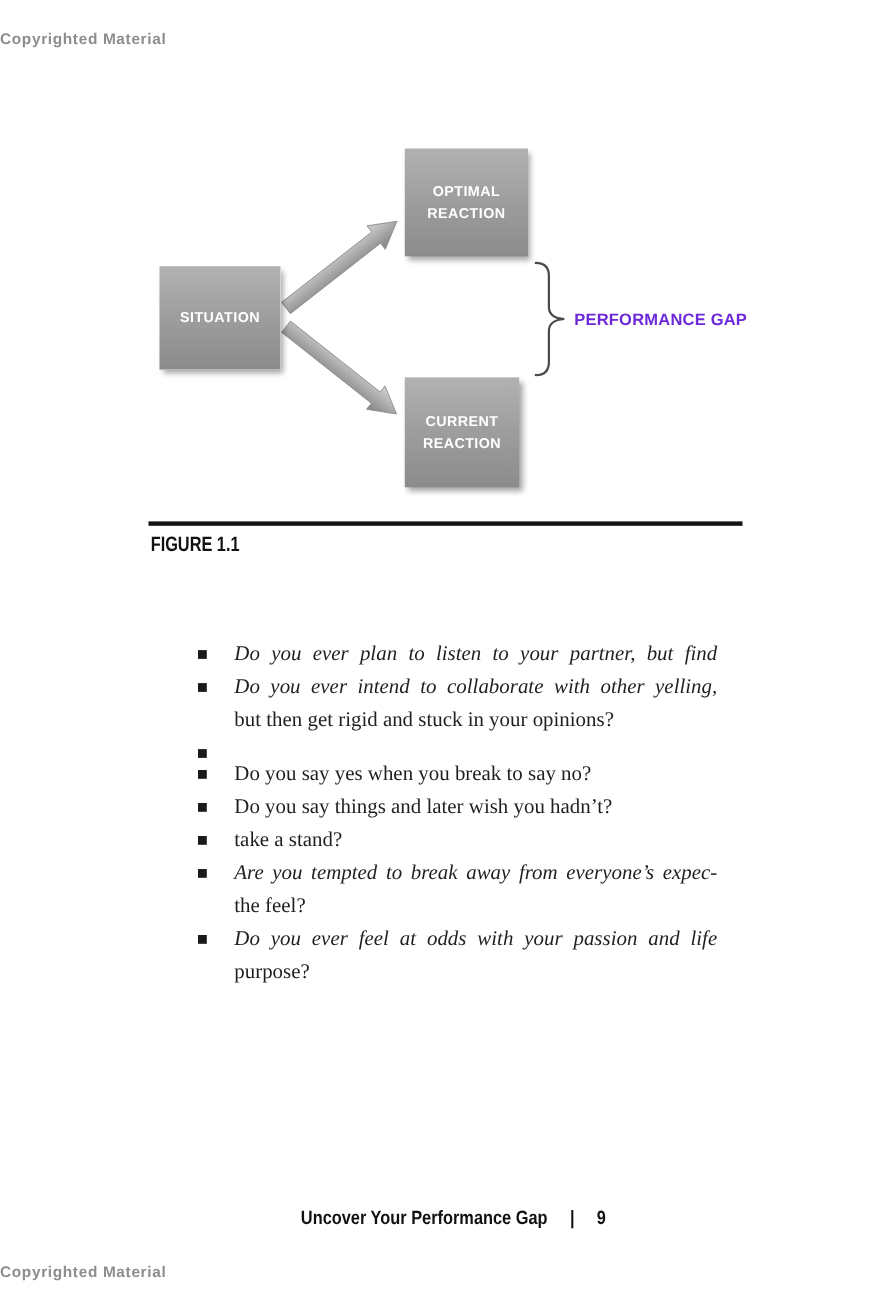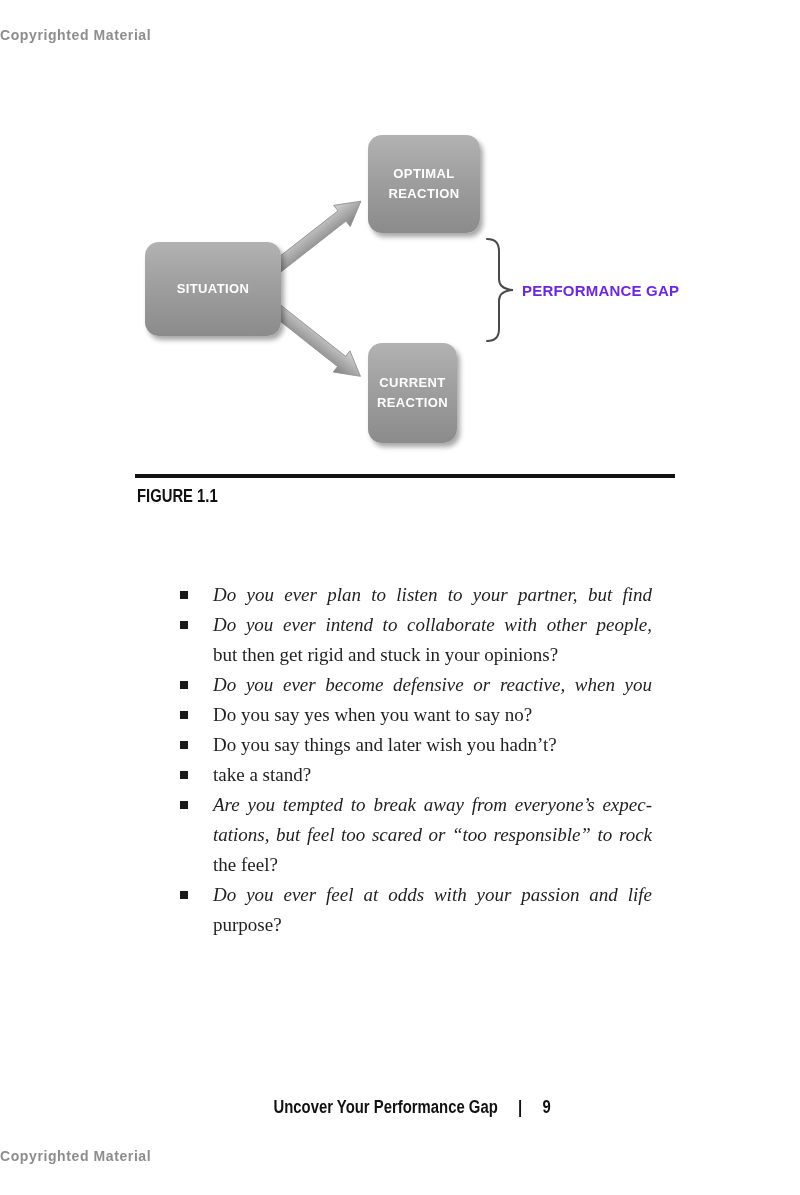--- a/index.html
+++ b/index.html
@@ -16,21 +16,21 @@
   .diagram-svg{position:absolute;left:0;top:0;pointer-events:none;}
   .arrow{fill:url(#arrowGrad);stroke:#8f8f8f;stroke-width:.8;}
   .ag-light{stop-color:var(--arrow-light,#c9c9c9);}
   .ag-dark{stop-color:var(--arrow-dark,#8b8b8b);}
   .bracket{fill:none;stroke:var(--bracket,#4a4a4a);stroke-width:2;stroke-linecap:round;}
   .dbox{
     position:absolute;display:flex;flex-direction:column;align-items:center;justify-content:center;
     background:linear-gradient(180deg,var(--box-top,#b2b2b2) 0%,#9e9e9e 48%,var(--box-bottom,#8b8b8b) 100%);
     box-shadow:3px 4px 5px rgba(0,0,0,.35);
     font-family:"Liberation Sans",sans-serif;font-weight:bold;font-size:13px;line-height:20px;
-    color:#fff;letter-spacing:.4px;text-align:center;border-radius:14px;
+    color:#fff;letter-spacing:.4px;text-align:center;
   }
   .gap-label{
     position:absolute;left:522px;top:282px;
     font-family:"Liberation Sans",sans-serif;font-weight:bold;font-size:15px;
     color:#6d28d9;letter-spacing:.2px;white-space:nowrap;
   }
   
   .fig-rule{position:absolute;left:135px;top:474px;width:540px;height:4px;background:#121212;}
   .fig-caption{position:absolute;left:137px;top:485px;}
   .cond{
@@ -65,30 +65,30 @@
     </defs>
     <g transform="translate(260,280) rotate(-38)">
       <path class="arrow" d="M0,-6.5 L104,-6.5 L104,-13.5 L128,0 L104,13.5 L104,6.5 L0,6.5 Z"></path>
     </g>
     <g transform="translate(260,297) rotate(38.3)">
       <path class="arrow" d="M0,-6.5 L104,-6.5 L104,-13.5 L128,0 L104,13.5 L104,6.5 L0,6.5 Z"></path>
     </g>
     <path class="bracket" d="M487,239 Q499,239 499,251 L499,279 Q499,289 513,290 Q499,291 499,301 L499,329 Q499,341 487,341"></path>
   </svg>
 
-  <div class="dbox" style="left:145px;top:242px;width:136px;height:94px">
+  <div class="dbox" style="left:145px;top:242px;width:110px;height:94px">
     <span>SITUATION</span>
   </div>
 
   <div class="dbox" style="left:368px;top:135px;width:112px;height:98px">
     <span>OPTIMAL</span>
     <span>REACTION</span>
   </div>
 
-  <div class="dbox" style="left:368px;top:343px;width:89px;height:100px">
+  <div class="dbox" style="left:368px;top:343px;width:104px;height:100px">
     <span>CURRENT</span>
     <span>REACTION</span>
   </div>
 
   <div class="gap-label">PERFORMANCE GAP</div>
 
   <div class="fig-rule"></div>
   <div class="fig-caption">
     <span class="cond">FIGURE 1.1</span>
   </div>
@@ -96,53 +96,51 @@
   <ul class="qlist">
       <li class="item">
         <span class="bullet"></span>
         <div class="item-text">
           <div class="tline full">Do you ever plan to listen to your partner, but find</div>
         </div>
       </li>
       <li class="item">
         <span class="bullet"></span>
         <div class="item-text">
-          <div class="tline full">Do you ever intend to collaborate with other people,</div>
+          <div class="tline full">Do you ever intend to collaborate with other yelling,</div>
           <div class="tline">but then get rigid and stuck in your opinions?</div>
         </div>
       </li>
       <li class="item">
         <span class="bullet"></span>
         <div class="item-text">
-          <div class="tline full">Do you ever become defensive or reactive, when you</div>
         </div>
       </li>
       <li class="item">
         <span class="bullet"></span>
         <div class="item-text">
-          <div class="tline">Do you say yes when you want to say no?</div>
+          <div class="tline">Do you say yes when you break to say no?</div>
         </div>
       </li>
       <li class="item">
         <span class="bullet"></span>
         <div class="item-text">
           <div class="tline">Do you say things and later wish you hadn’t?</div>
         </div>
       </li>
       <li class="item">
         <span class="bullet"></span>
         <div class="item-text">
           <div class="tline">take a stand?</div>
         </div>
       </li>
       <li class="item">
         <span class="bullet"></span>
         <div class="item-text">
           <div class="tline full">Are you tempted to break away from everyone’s expec-</div>
-          <div class="tline full">tations, but feel too scared or “too responsible” to rock</div>
           <div class="tline">the feel?</div>
         </div>
       </li>
       <li class="item">
         <span class="bullet"></span>
         <div class="item-text">
           <div class="tline full">Do you ever feel at odds with your passion and life</div>
           <div class="tline">purpose?</div>
         </div>
       </li>

